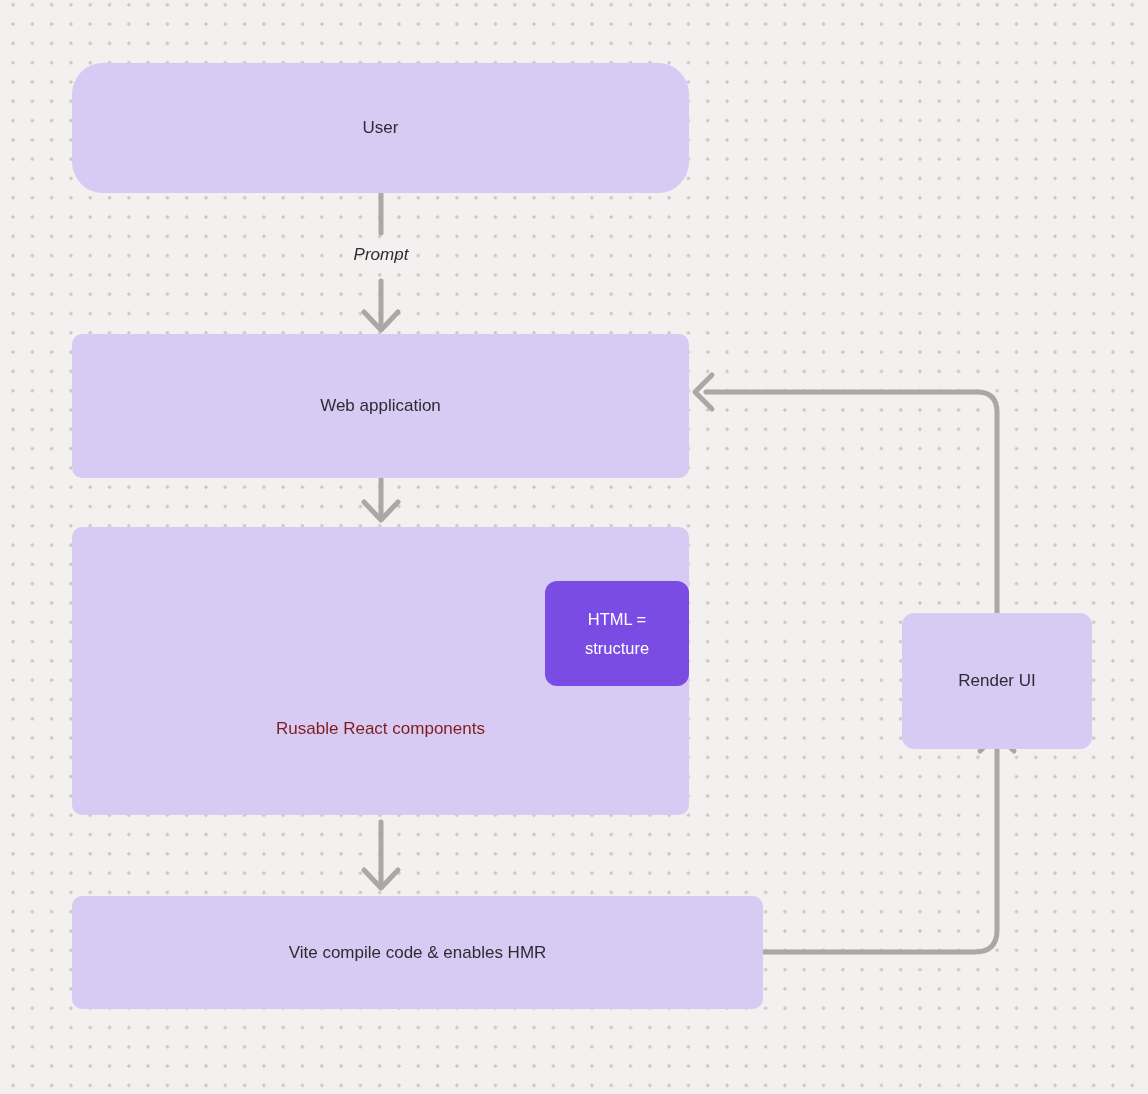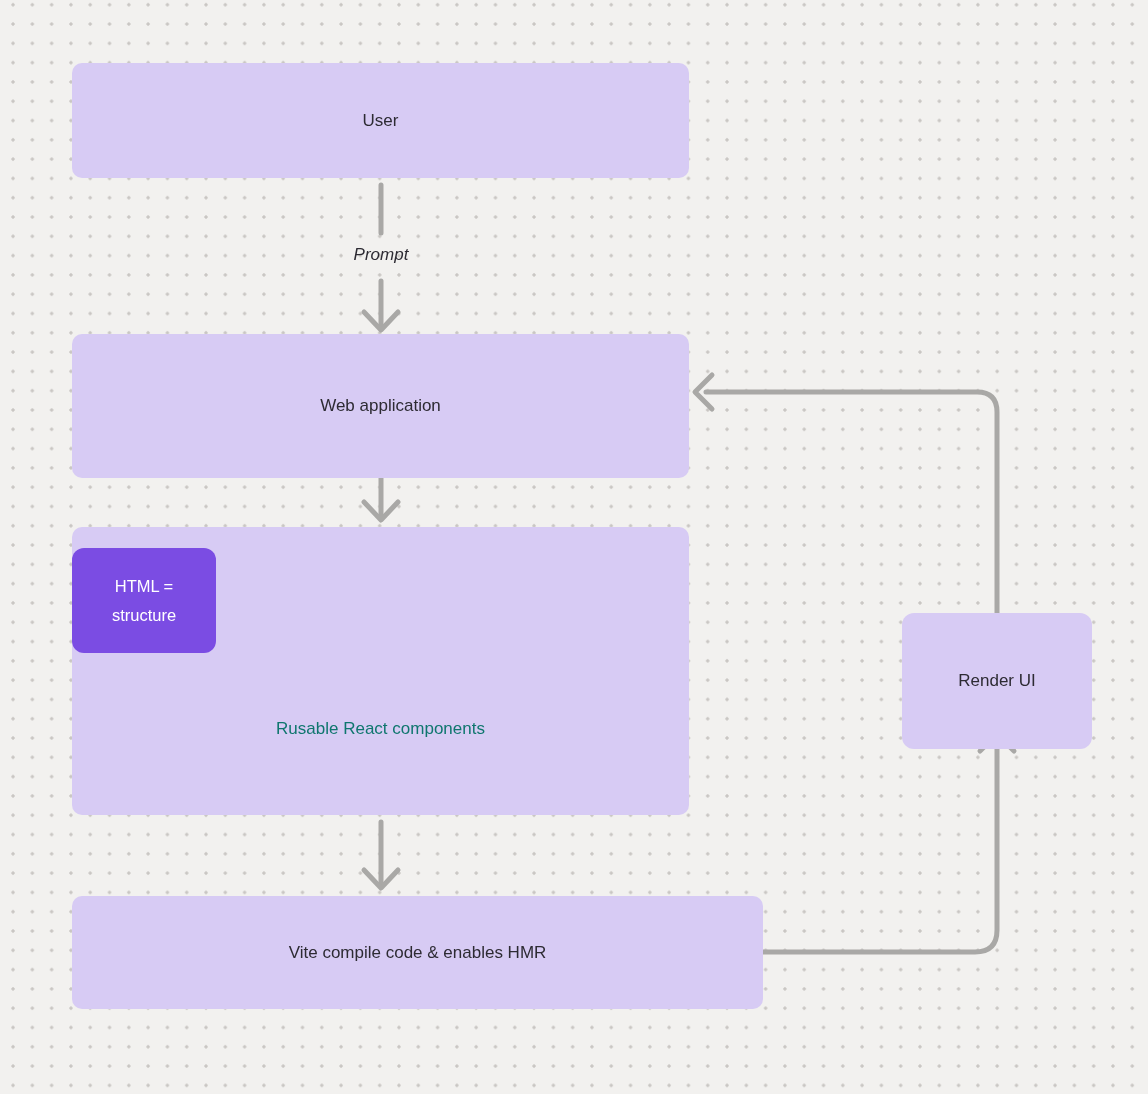--- a/index.html
+++ b/index.html
@@ -36,30 +36,30 @@
     z-index: 2;
     display: flex;
     align-items: center;
     justify-content: center;
     background: #d7cbf4;
     border-radius: 10px;
     font-size: 17px;
     color: #2d2b33;
     text-align: center;
   }
-  .node-user    { left: 72px;  top: 63px;  width: 617px; height: 115px; }
+  .node-user    { left: 72px;  top: 63px;  width: 617px; height: 130px; border-radius: 31px; }
   .node-webapp  { left: 72px;  top: 334px; width: 617px; height: 144px; }
   .node-group   { left: 72px;  top: 527px; width: 617px; height: 288px; display: block; }
   .node-vite    { left: 72px;  top: 896px; width: 691px; height: 113px; }
   .node-render  { left: 902px; top: 613px; width: 190px; height: 136px; border-radius: 12px; }
   .chip-row {
     position: absolute;
-    left: 0; right: 0; top: 21px;
+    left: 0; right: 0; top: 54px;
     display: flex;
-    justify-content: space-between;
+    justify-content: flex-end;
     gap: 40px;
   }
   .chip {
     width: 144px;
     height: 105px;
     background: #7b4ce3;
     border-radius: 12px;
     display: flex;
     align-items: center;
     justify-content: center;
@@ -67,21 +67,21 @@
     color: #ffffff;
     font-size: 16.5px;
     line-height: 1.7;
     padding: 0 10px;
   }
   .group-caption {
     position: absolute;
     left: 0; right: 0; top: 192px;
     text-align: center;
     font-size: 17px;
-    color: #0f766e;
+    color: #7f1d1d;
   }
   .edge-label {
     position: absolute;
     z-index: 2;
     left: 321px; top: 245px;
     width: 120px;
     text-align: center;
     font-size: 17px;
     color: #2d2b33;
     font-style: italic;

